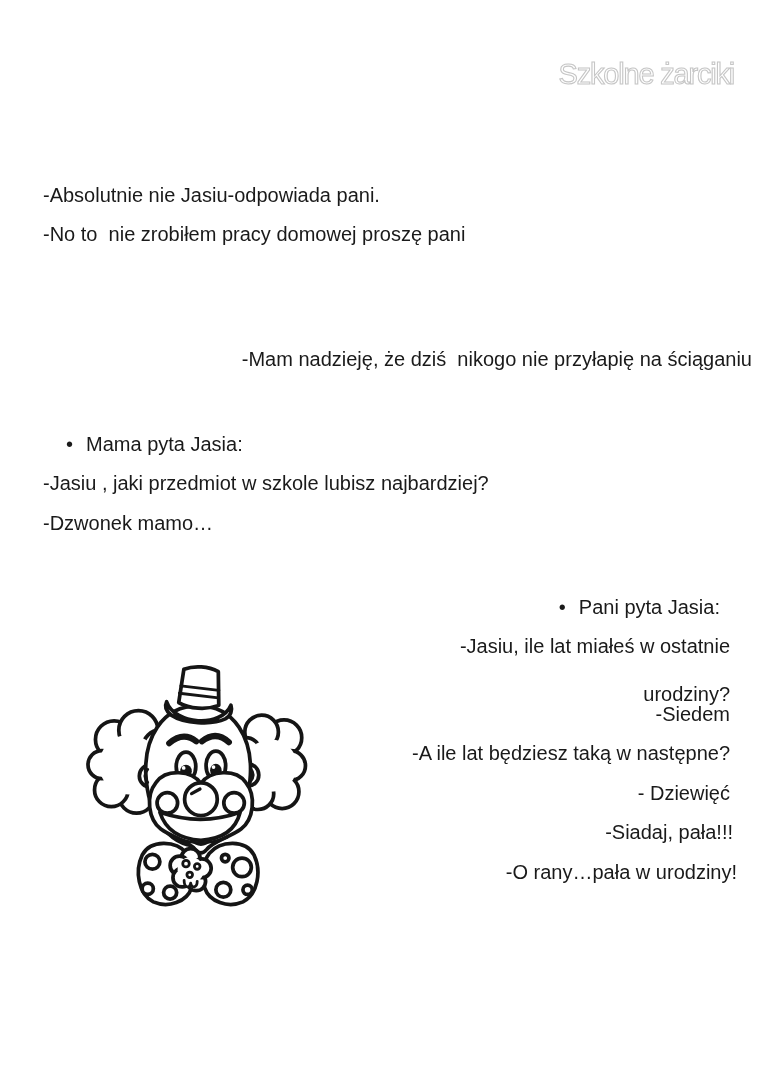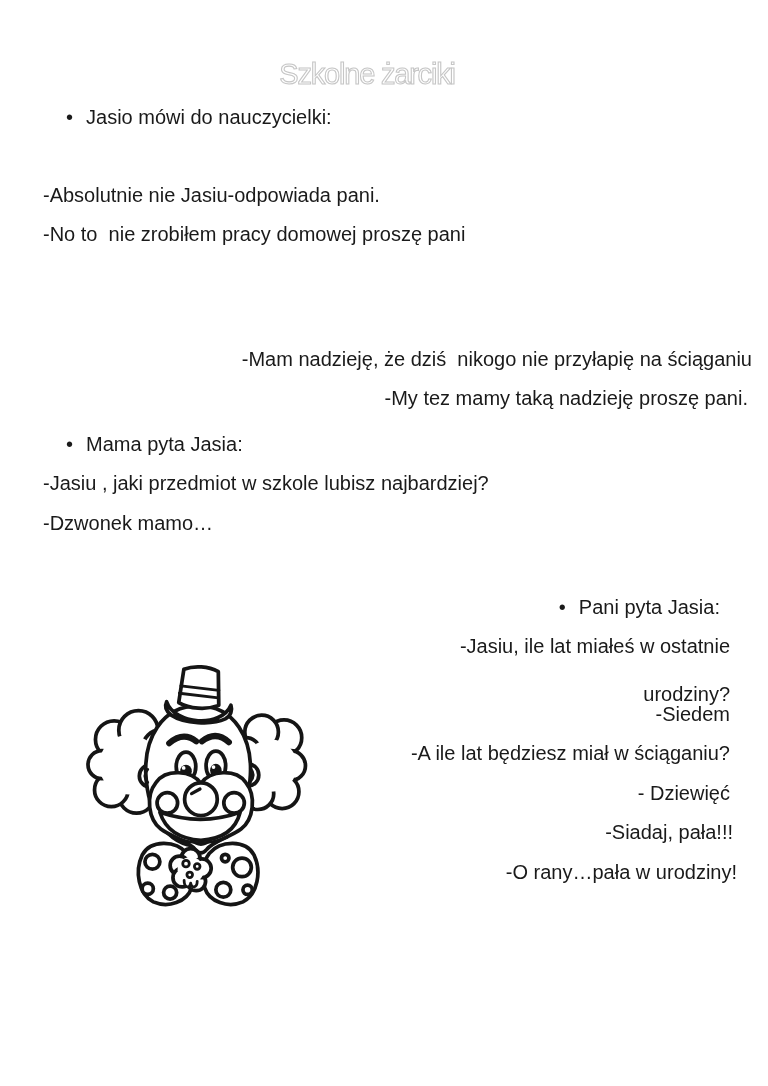--- a/index.html
+++ b/index.html
@@ -8,21 +8,21 @@
     width:768px;height:1086px;
     background:#ffffff;
     overflow:hidden;
     font-family:"Liberation Sans","DejaVu Sans",sans-serif;
     color:#1a1a1a;
   }
   .title{
     position:absolute;
     top:58px;left:0;width:734px;
     margin:0;
-    text-align:center;
+    text-align:right;
     font-size:29px;
     font-weight:400;
     letter-spacing:-1.2px;
     color:#ffffff;
     -webkit-text-stroke:1.1px #c6c6c6;
   }
   .line{
     position:absolute;
     font-size:20px;
     line-height:29px;
@@ -40,36 +40,34 @@
     width:280px;height:271px;
   }
 </style>
 </head>
 <body>
 
 <div class="page">
 
   <h1 class="title">Szkolne żarciki</h1>
 
-  <div class="line heading-left" style="top:103px;left:43px;"><span class="bullet">•</span><span>Jasio mówi do nauczycielki:</span></div>
   <div class="line" style="top:181px;left:43px;text-align:center;">-Absolutnie nie Jasiu-odpowiada pani.</div>
   <div class="line" style="top:220px;left:43px;">-No to  nie zrobiłem pracy domowej proszę pani</div>
 
   <div class="line" style="top:345px;right:16px;">-Mam nadzieję, że dziś  nikogo nie przyłapię na ściąganiu</div>
-  <div class="line" style="top:384px;right:20px;">-My tez mamy taką nadzieję proszę pani.</div>
 
   <div class="line heading-left" style="top:430px;left:43px;"><span class="bullet">•</span><span>Mama pyta Jasia:</span></div>
   <div class="line" style="top:469px;left:43px;">-Jasiu , jaki przedmiot w szkole lubisz najbardziej?</div>
   <div class="line" style="top:509px;left:43px;">-Dzwonek mamo…</div>
 
   <div class="line heading-right" style="top:593px;right:48px;"><span class="bullet">•</span><span>Pani pyta Jasia:</span></div>
   <div class="line" style="top:632px;right:38px;">-Jasiu, ile lat miałeś w ostatnie</div>
   <div class="line" style="top:661px;right:38px;margin-top:19px;">urodziny?</div>
   <div class="line" style="top:700px;right:38px;">-Siedem</div>
-  <div class="line" style="top:739px;right:38px;">-A ile lat będziesz miał w ściąganiu?</div>
+  <div class="line" style="top:739px;right:38px;">-A ile lat będziesz taką w następne?</div>
   <div class="line" style="top:779px;right:38px;">- Dziewięć</div>
   <div class="line" style="top:818px;right:35px;">-Siadaj, pała!!!</div>
   <div class="line" style="top:858px;right:31px;">-O rany…pała w urodziny!</div>
 
   <svg class="clown" viewBox="0 0 300 290" xmlns="http://www.w3.org/2000/svg">
     <g fill="#ffffff" stroke="#151515" stroke-width="4" stroke-linecap="round" stroke-linejoin="round">
 
       <g>
         <circle cx="58" cy="100" r="20"></circle>
           <circle cx="84" cy="90" r="21"></circle>

